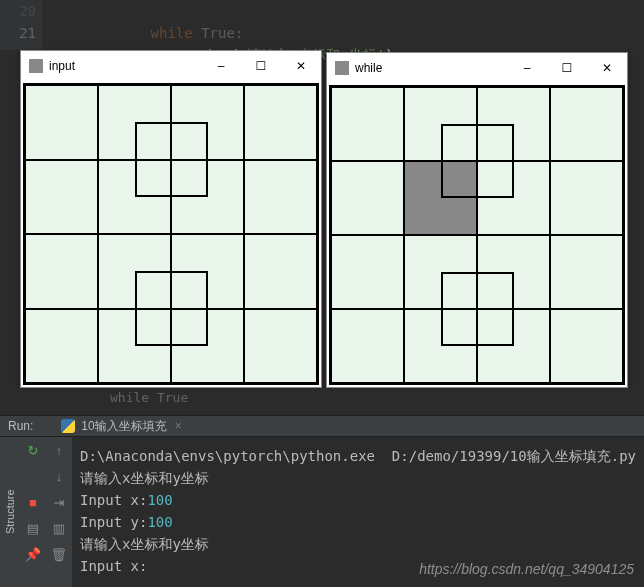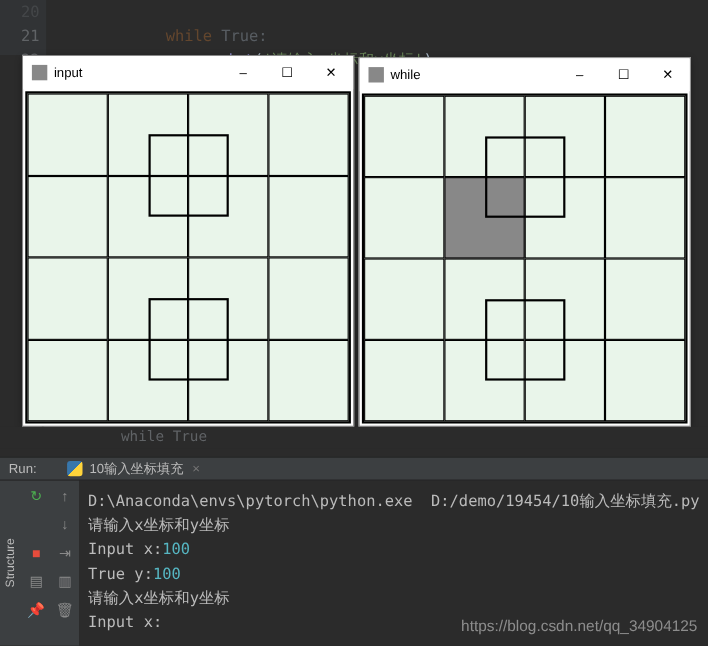--- a/index.html
+++ b/index.html
@@ -123,20 +123,21 @@
     flex: 1; background: #2b2b2b; color: #bbb;
     font-family: Consolas, monospace; font-size: 14px;
     padding: 8px 8px; line-height: 22px; white-space: pre;
   }
   .cyan { color: #56b6c2; margin-top: 20px; }
 
   .watermark {
     position: absolute; right: 10px; bottom: 10px;
     color: rgba(220,220,220,0.55); font-size: 14px;
     font-family: sans-serif;
+    font-style: italic;
   }
 </style>
 </head>
 <body>
 
 <div class="editor">
   <div class="gutter">
     <div style="height:0px"></div>
     <div style="line-height:22px;opacity:.4">20</div>
     <div style="line-height:22px">21</div>
@@ -244,21 +245,21 @@
       </div>
     <div class="gcol">
         <div class="gbtn">▤</div>
         <div class="gbtn">▥</div>
       </div>
     <div class="gcol">
         <div class="gbtn">📌</div>
         <div class="gbtn">🗑</div>
       </div>
   </div>
-  <div class="console"><span>D:\Anaconda\envs\pytorch\python.exe  D:/demo/19454/10输入坐标填充.py</span>
+  <div class="console"><span>D:\Anaconda\envs\pytorch\python.exe  D:/demo/19399/10输入坐标填充.py</span>
 <span>请输入x坐标和y坐标</span>
 <span>Input x:</span><span class="cyan">100</span>
-<span>True y:</span><span class="cyan">100</span>
+<span>Input y:</span><span class="cyan">100</span>
 <span>请输入x坐标和y坐标</span>
 <span>Input x:</span></div>
 </div>
 
 <div class="watermark">https://blog.csdn.net/qq_34904125</div>
 
 </body></html>

